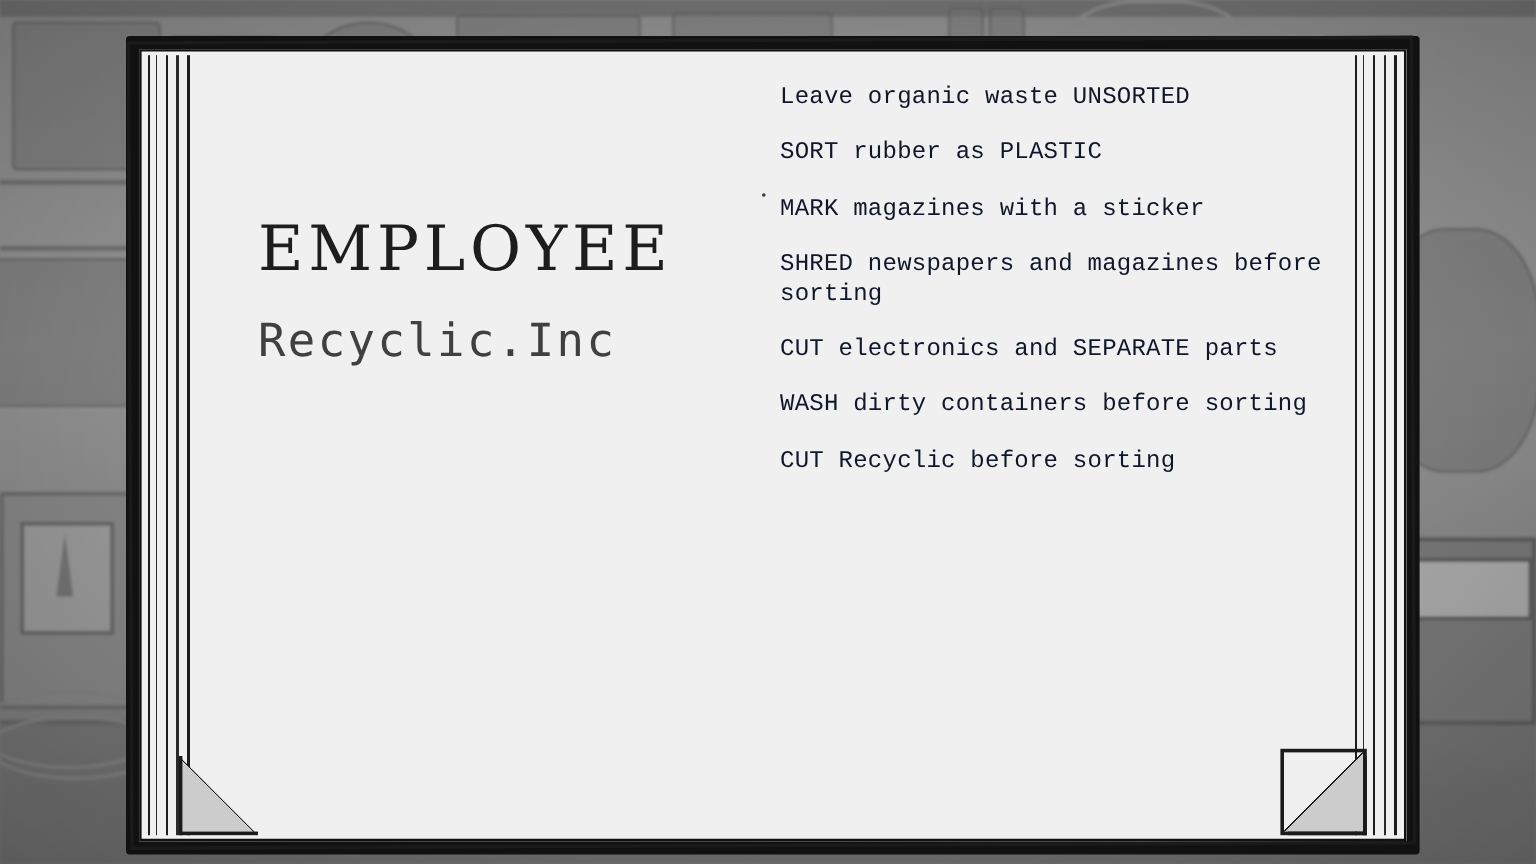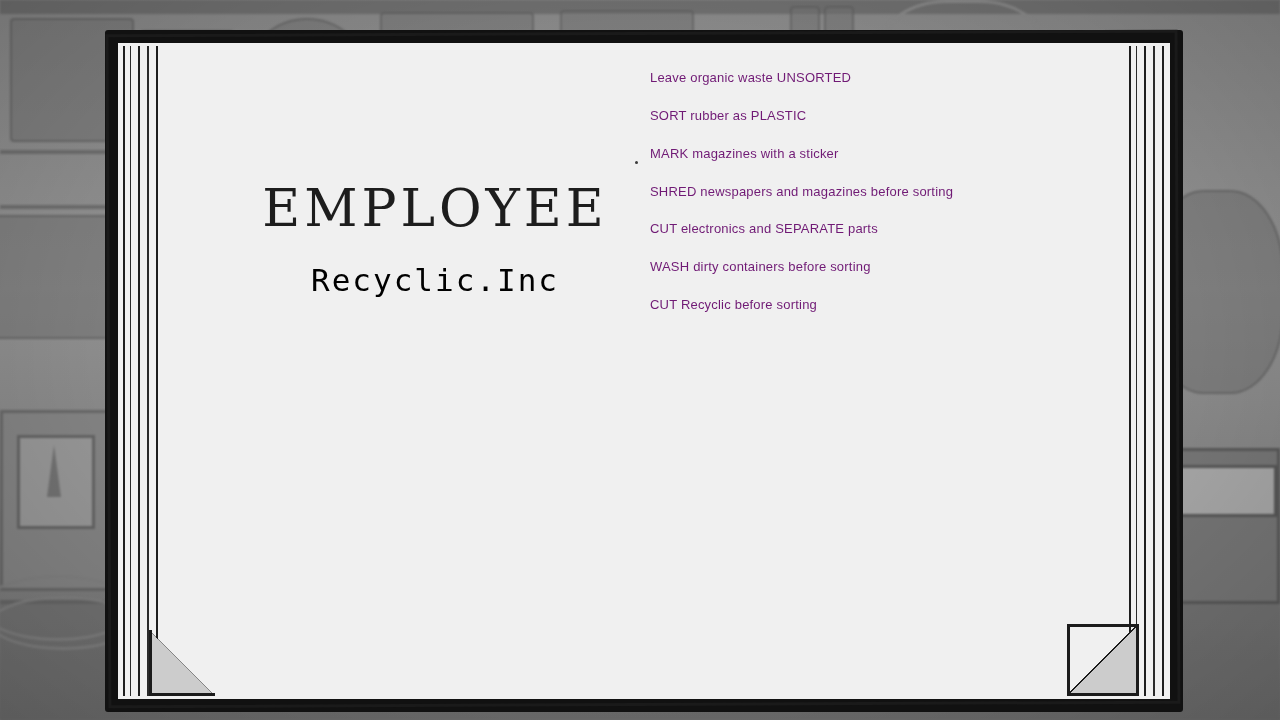--- a/index.html
+++ b/index.html
@@ -220,49 +220,48 @@
     width: 3px; height: 66px;
     background: #1b1b1b;
   }
 
   
   .title-block {
     position: absolute;
     left: 110px;
     top: 150px;
     width: 440px;
-    text-align: center;
     color: #1d1d1d;
   }
   .title-line {
     font-family: "DejaVu Serif", serif;
     font-size: 52px;
     letter-spacing: 4px;
     line-height: 1.08;
     font-weight: 400;
   }
   .subtitle {
     margin-top: 26px;
     font-family: "DejaVu Sans Mono", monospace;
-    font-size: 31px;
+    font-size: 38px;
     letter-spacing: 2px;
-    color: #000000;
+    color: #404040;
   }
 
   .rules-list {
     position: absolute;
     left: 545px;
     top: 40px;
     width: 470px;
   }
   .rule-item {
-    font-family: Liberation Sans, sans-serif;
-    font-size: 13px;
+    font-family: Liberation Mono, monospace;
+    font-size: 20px;
     line-height: 1.22;
-    color: #701a75;
+    color: #0f172a;
     margin-bottom: 22px;
     letter-spacing: 0.2px;
   }
   .speck {
     position: absolute;
     left: 530px;
     top: 131px;
     width: 3px;
     height: 3px;
     background: #3a3a3a;

